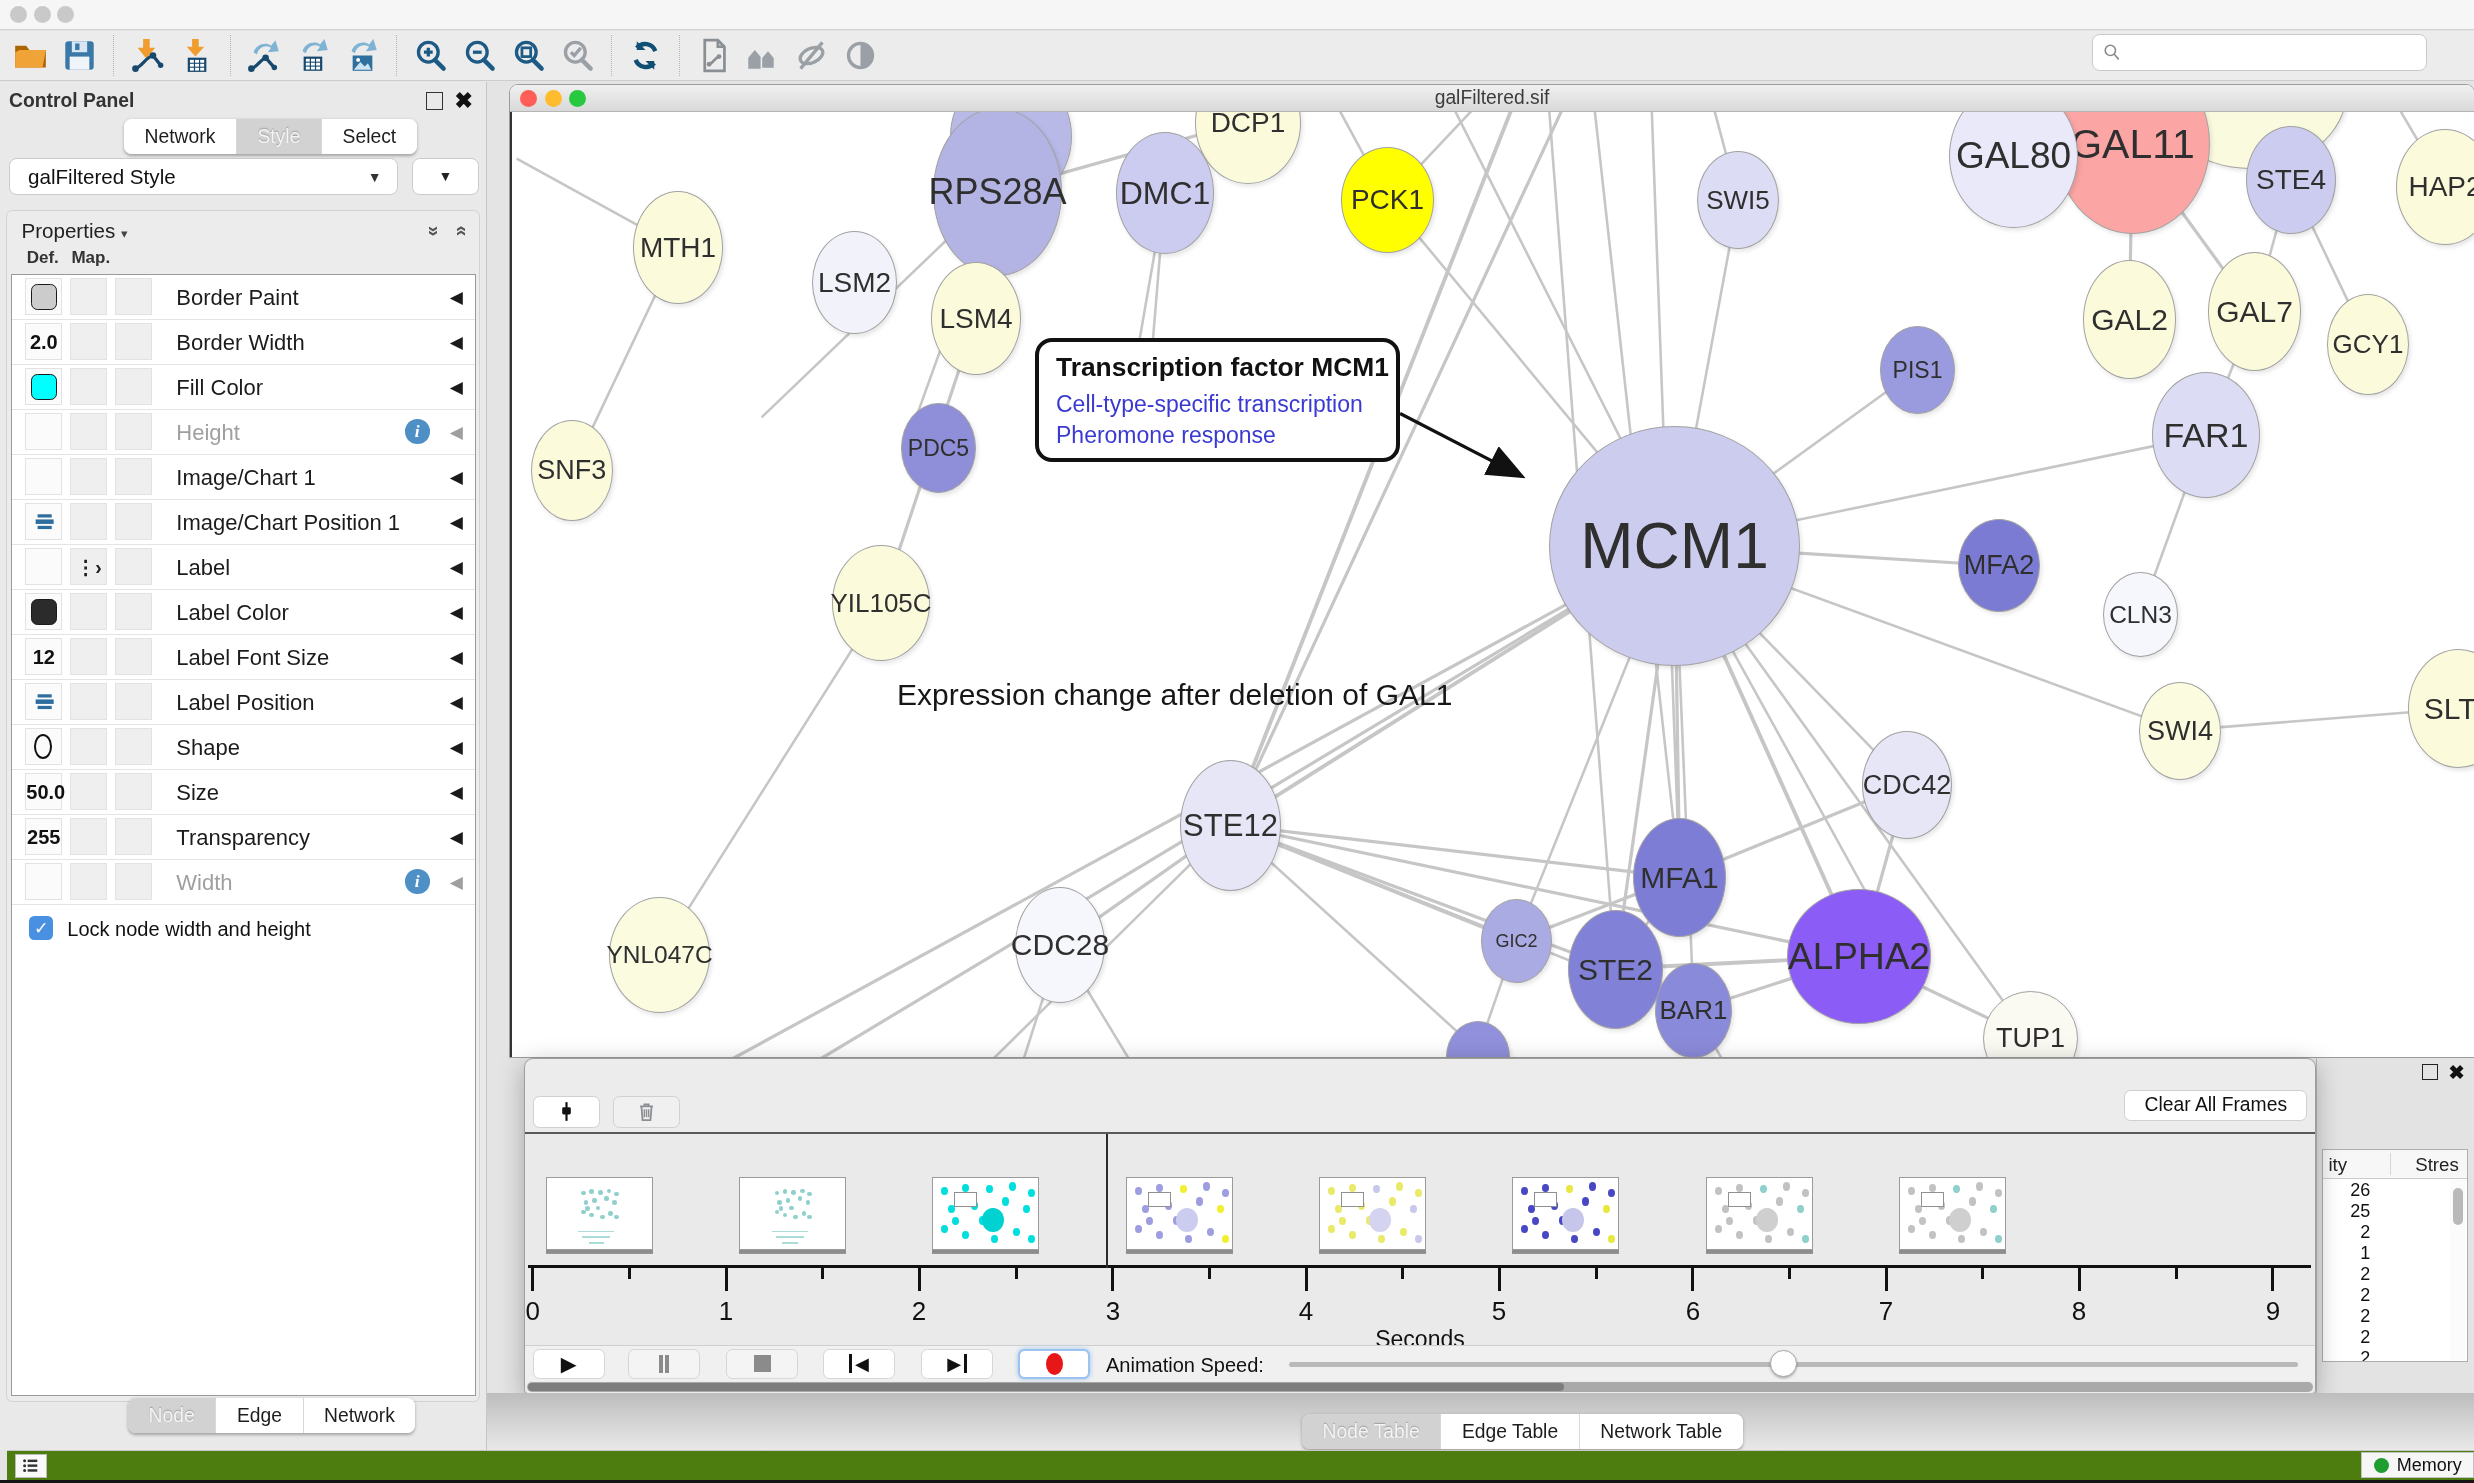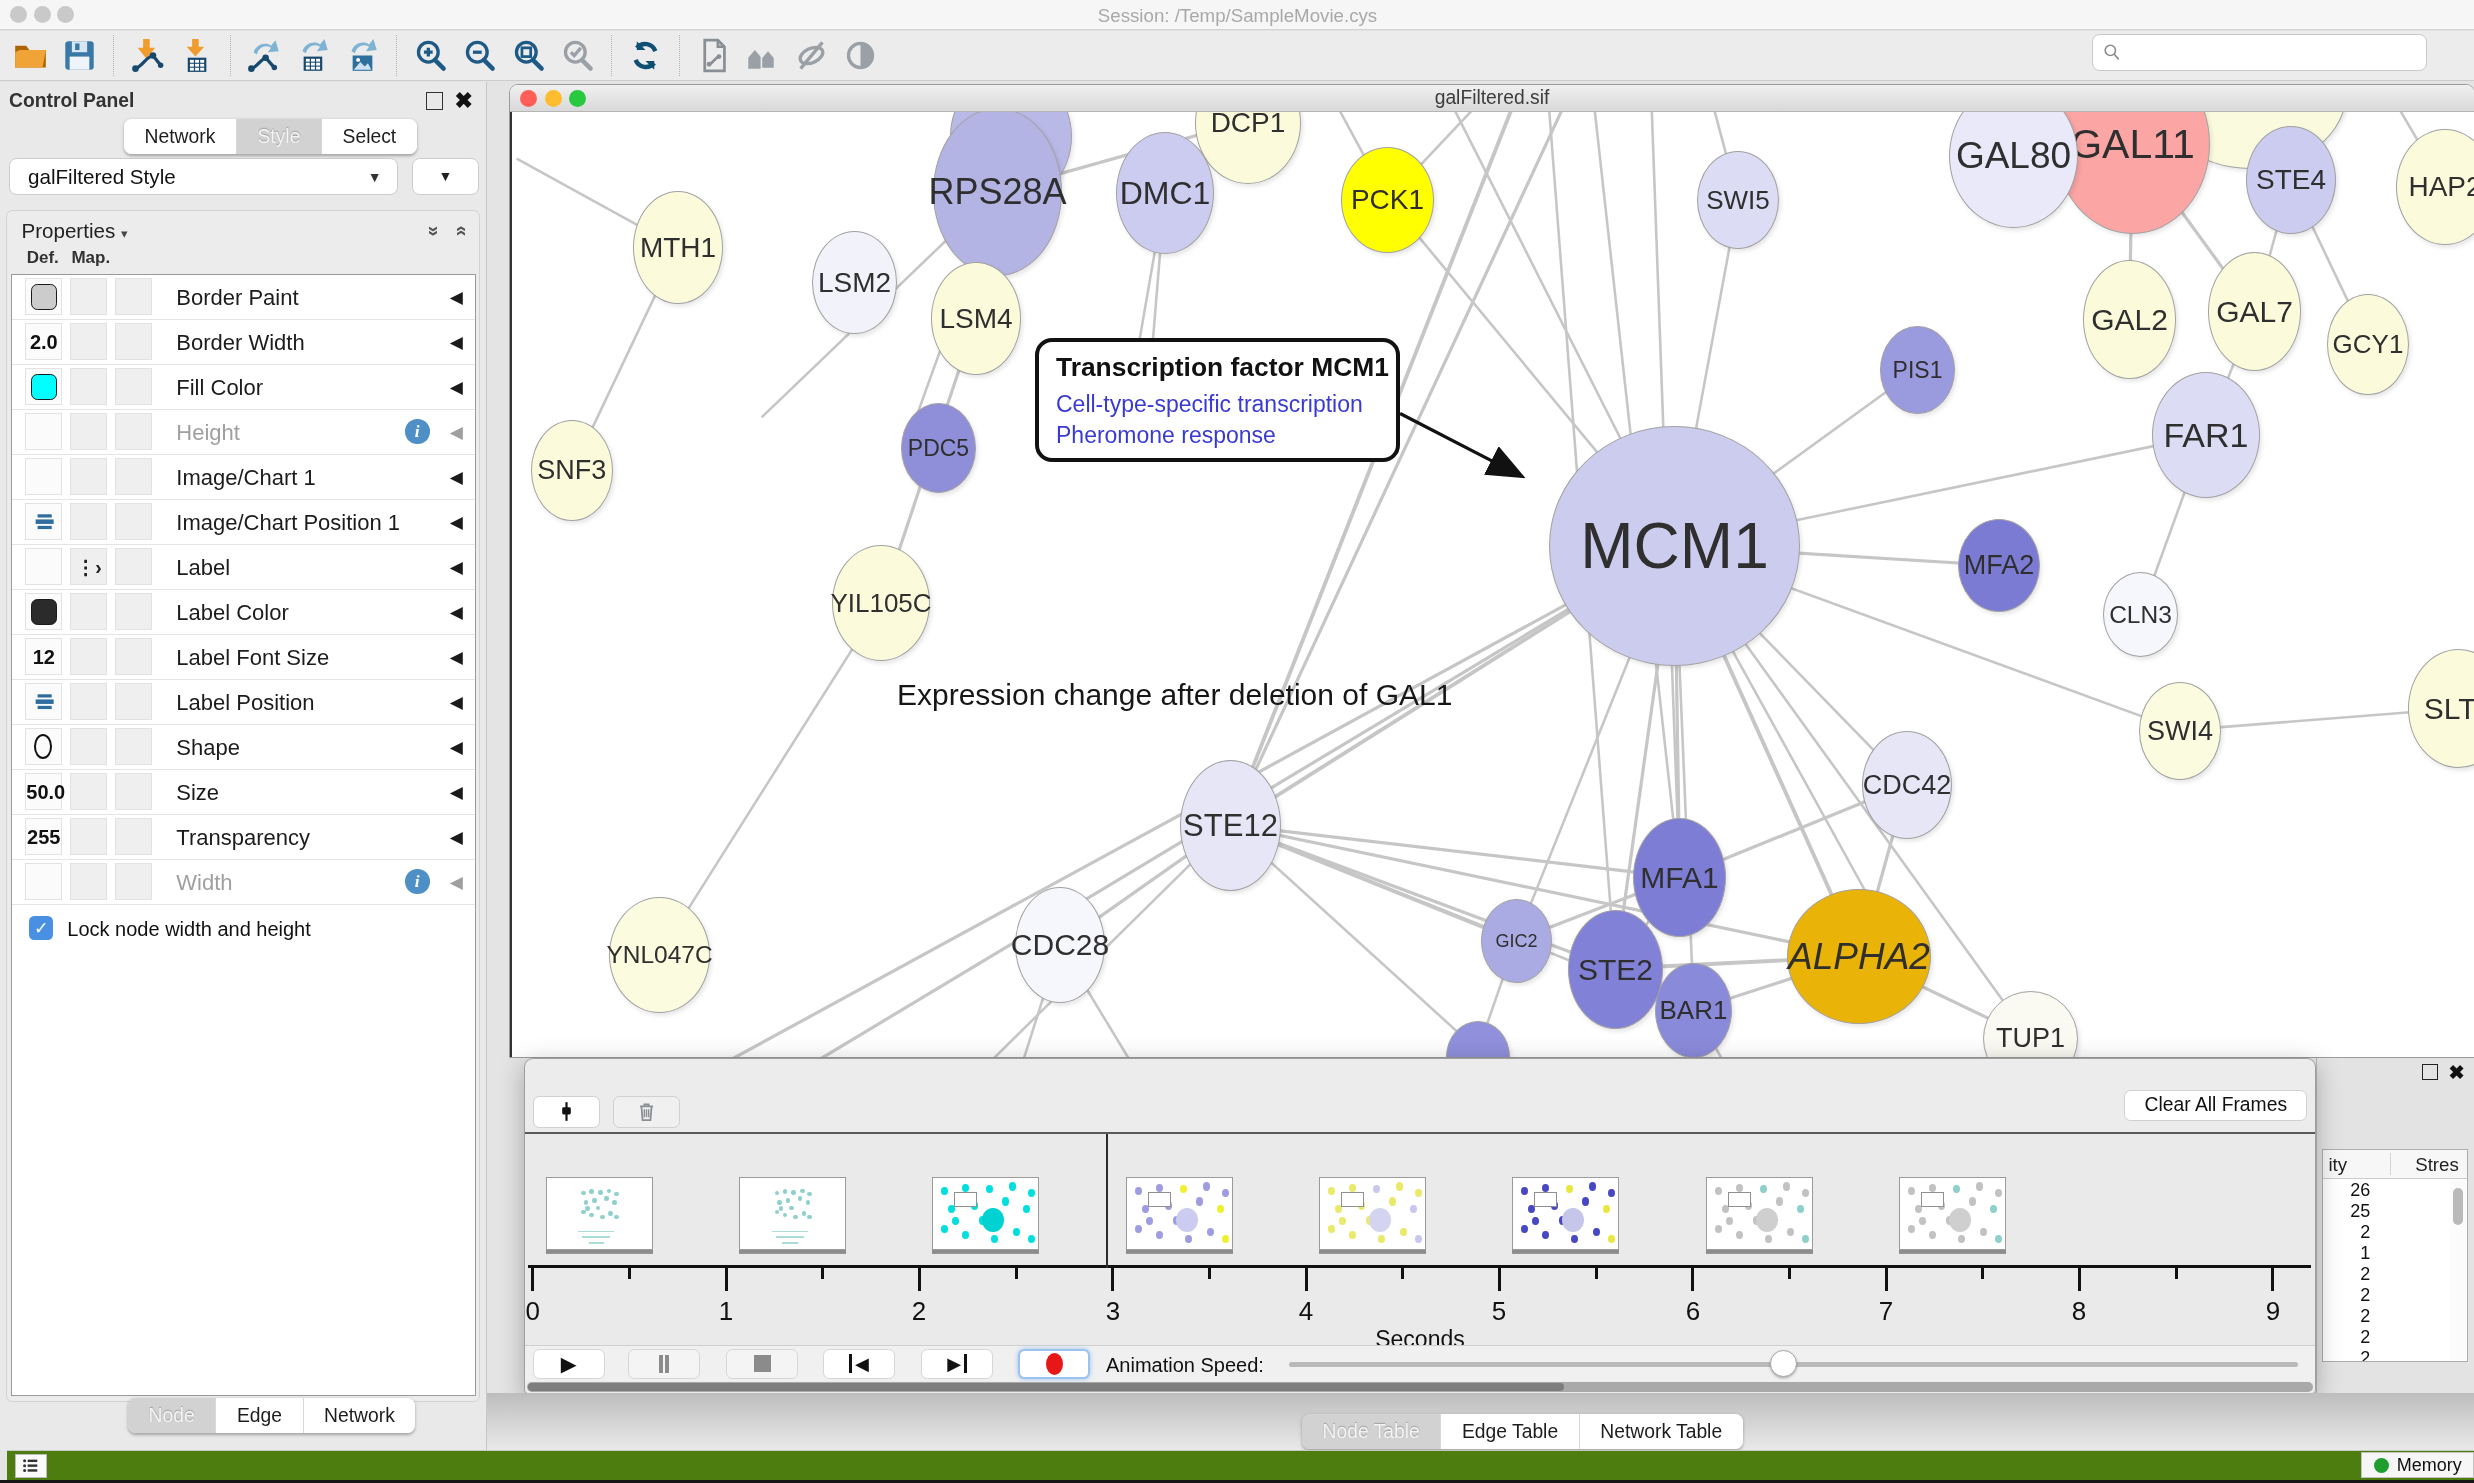--- a/index.html
+++ b/index.html
@@ -124,21 +124,20 @@
 </style>
 </head>
 <body>
 
 <div class="root">
 
   <div class="app-titlebar">
     <span class="light" style="left:10.3px;background:#c9c9c9;"></span>
     <span class="light" style="left:34px;background:#c9c9c9;"></span>
     <span class="light" style="left:57px;background:#c9c9c9;"></span>
-    <div class="session-title">Session: /Temp/SampleMovie.cys</div>
   </div>
 
   <div class="main-toolbar" id="toolbar">
       <div class="tbtn">
         <svg viewBox="0 0 32 32">
           <path d="M2 7h10l3 4h15v16H2z" fill="#ad6500"></path>
           <path d="M2 13l4-2h24l-3 16H2z" fill="#f0a437"></path>
         </svg>
       </div>
       <div class="tbtn">
@@ -571,21 +570,21 @@
         <div class="nnode" style="left: 1591px; top: 460px; width: 75px; height: 85px; background: rgb(246, 246, 253); font-size: 24.5px;">CLN3</div>
         <div class="nnode" style="left: 1446px; top: 407px; width: 82px; height: 93px; background: rgb(123, 123, 212); font-size: 27px;">MFA2</div>
         <div class="nnode" style="left: 1037px; top: 314px; width: 251px; height: 240px; background: rgb(204, 204, 238); font-size: 64px;">MCM1</div>
         <div class="nnode" style="left: 668px; top: 648px; width: 101px; height: 131px; background: rgb(230, 230, 246); font-size: 31px;">STE12</div>
         <div class="nnode" style="left: 503px; top: 775px; width: 90px; height: 116px; background: rgb(246, 246, 253); font-size: 30px;">CDC28</div>
         <div class="nnode" style="left: 97px; top: 785px; width: 101px; height: 116px; background: rgb(251, 251, 223); font-size: 24.5px;">YNL047C</div>
         <div class="nnode" style="left: 969px; top: 787px; width: 71px; height: 84px; background: rgb(171, 171, 228); font-size: 18px;">GIC2</div>
         <div class="nnode" style="left: 1121px; top: 706px; width: 93px; height: 119px; background: rgb(125, 125, 214); font-size: 30px;">MFA1</div>
         <div class="nnode" style="left: 1056px; top: 798px; width: 95px; height: 119px; background: rgb(129, 129, 216); font-size: 30px;">STE2</div>
         <div class="nnode" style="left: 1143px; top: 851px; width: 77px; height: 95px; background: rgb(138, 138, 218); font-size: 26px;">BAR1</div>
-        <div class="nnode" style="left: 1275px; top: 777px; width: 144px; height: 135px; background: #eab308; font-size: 37px; font-style: italic;">ALPHA2</div>
+        <div class="nnode" style="left: 1275px; top: 777px; width: 144px; height: 135px; background: #8b5cf6; font-size: 37px;">ALPHA2</div>
         <div class="nnode" style="left: 1471px; top: 879px; width: 95px; height: 95px; background: rgb(250, 250, 242); font-size: 27px;">TUP1</div>
         <div class="nnode" style="left: 934px; top: 909px; width: 64px; height: 72px; background: rgb(144, 144, 220); font-size: 0px;"></div>
         <div class="anno">
         <div class="anno-title">Transcription factor MCM1</div>
         <div class="anno-link">Cell-type-specific transcription</div>
         <div class="anno-link">Pheromone response</div>
       </div>
         <div class="caption">Expression change after deletion of GAL1</div>
       </div>
   </div>

